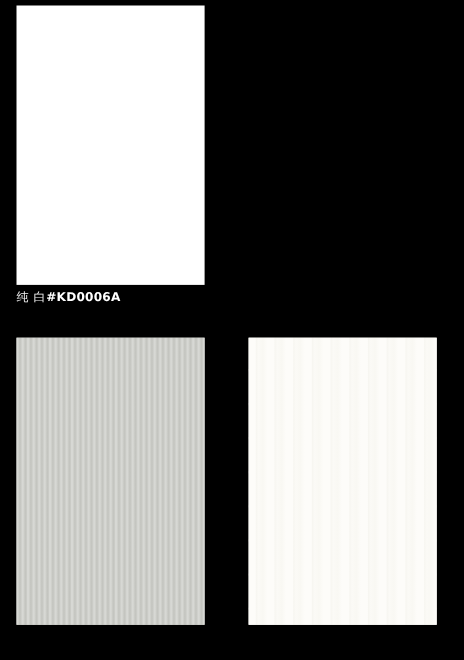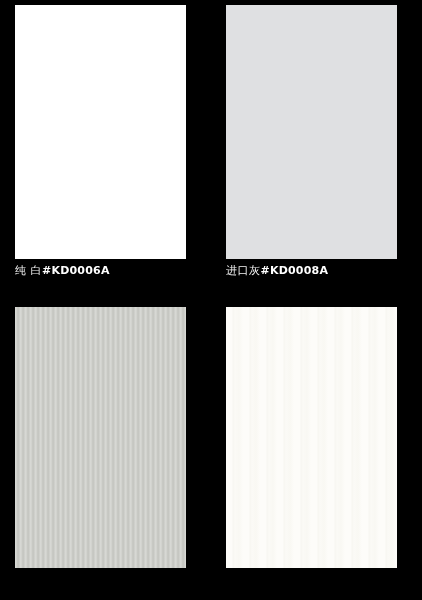--- a/index.html
+++ b/index.html
@@ -131,27 +131,20 @@
 <div id="swatch-grid">
 
   <div class="swatch-cell col-left row-top">
     <div class="swatch-chip surf-pure-white"></div>
     <div class="swatch-caption">
       <span class="swatch-name">纯 白</span>
       <span class="swatch-code">#KD0006A</span>
     </div>
   </div>
 
-  <div class="swatch-cell col-right row-top">
-    <div class="swatch-chip surf-import-gray"></div>
-    <div class="swatch-caption">
-      <span class="swatch-name">进口灰</span>
-      <span class="swatch-code">#KD0008A</span>
-    </div>
-  </div>
 
   <div class="swatch-cell col-left row-bottom">
     <div class="swatch-chip surf-silver-stripe"></div>
 
   </div>
 
   <div class="swatch-cell col-right row-bottom">
     <div class="swatch-chip surf-white-pine"></div>
 
   </div>

